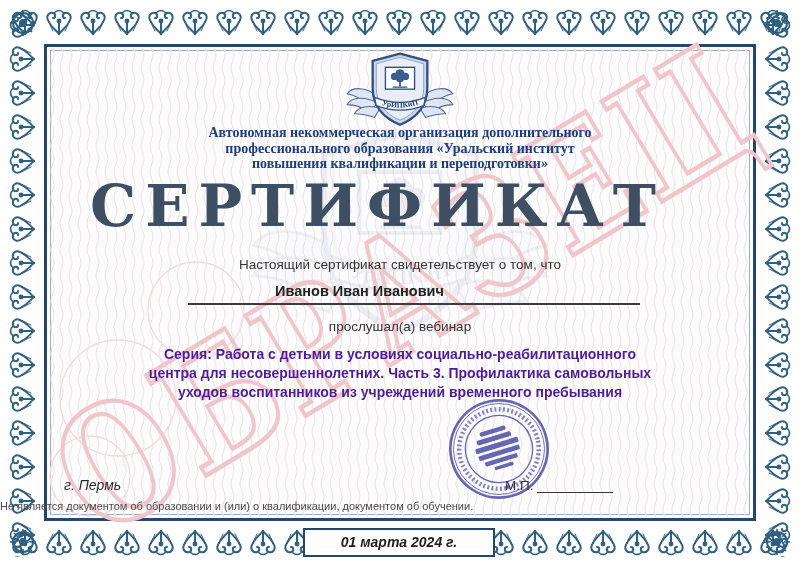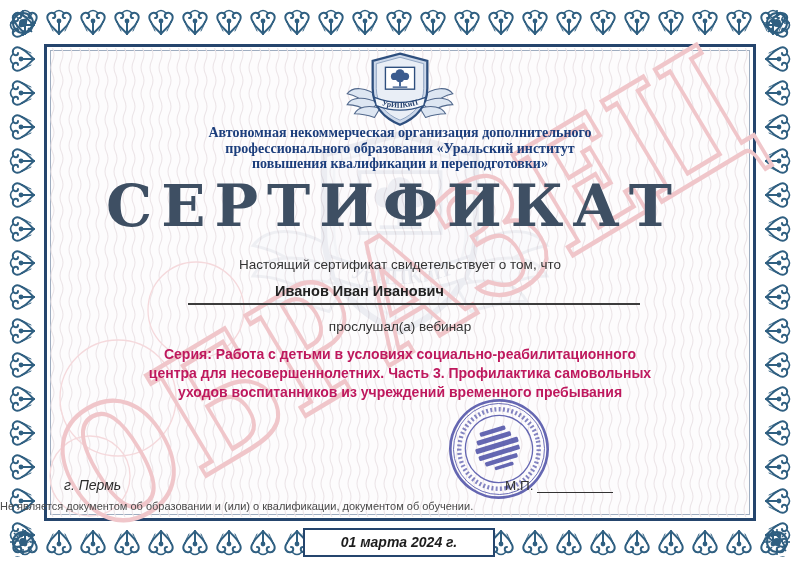--- a/index.html
+++ b/index.html
@@ -17,29 +17,29 @@
   .bg-guilloche{position:absolute;left:48px;top:48px;z-index:0;}
   .bg-emblem{position:absolute;left:248px;top:108px;width:304px;height:260px;opacity:0.08;z-index:0;}
   .watermark-svg{position:absolute;left:0;top:0;z-index:1;pointer-events:none;}
   .logo{position:absolute;left:336px;top:50px;width:128px;height:82px;z-index:2;}
   .org{
     position:absolute;left:120px;top:125px;width:560px;text-align:center;z-index:2;
     font-family:"Liberation Serif",serif;font-weight:bold;font-size:14px;line-height:15.5px;color:#1c3e7c;
   }
   .title{
     position:absolute;left:0;top:172px;width:755px;text-align:center;z-index:2;
-    font-family:"DejaVu Serif",serif;font-weight:bold;font-size:58px;letter-spacing:9px;color:#3e4f63;padding-left:16px;
+    font-family:"DejaVu Serif",serif;font-weight:bold;font-size:58px;letter-spacing:9px;color:#3e4f63;
   }
   .statement{position:absolute;left:0;top:257px;width:800px;text-align:center;font-size:13.5px;color:#333;z-index:2;}
   .recipient{position:absolute;left:0;top:283px;width:719px;text-align:center;font-size:14.5px;font-weight:bold;color:#222;z-index:2;}
   .name-line{position:absolute;left:188px;top:303px;width:452px;border-top:2px solid #3c3c3c;z-index:2;}
   .action{position:absolute;left:0;top:319px;width:800px;text-align:center;font-size:13.5px;color:#333;z-index:2;}
   .topic{
     position:absolute;left:130px;top:345px;width:540px;text-align:center;z-index:2;
-    font-size:14px;font-weight:bold;color:#be185d;line-height:19px;
+    font-size:14px;font-weight:bold;color:#4c1d95;line-height:19px;
   }
   .stamp{position:absolute;left:446px;top:396px;width:106px;height:106px;z-index:2;}
   .city{position:absolute;left:64px;top:477px;font-size:14px;color:#2d2d2d;z-index:3;font-style:italic;}
   .director{position:absolute;left:264px;top:459px;font-size:13.5px;line-height:16px;color:#2d2d2d;z-index:3;}
   .mp{position:absolute;left:505px;top:478px;font-size:13.5px;color:#333;z-index:3;}
   .sig-line{position:absolute;left:537px;top:492px;width:76px;border-top:1.5px solid #333;z-index:3;}
   .disclaimer{position:absolute;left:0;top:500px;width:800px;text-align:left;font-size:11px;color:#4a4a4a;z-index:2;}
   .date-box{
     position:absolute;left:303px;top:528px;width:192px;height:29px;box-sizing:border-box;z-index:5;
     background:#ffffff;border:2.5px solid #25456d;text-align:center;

